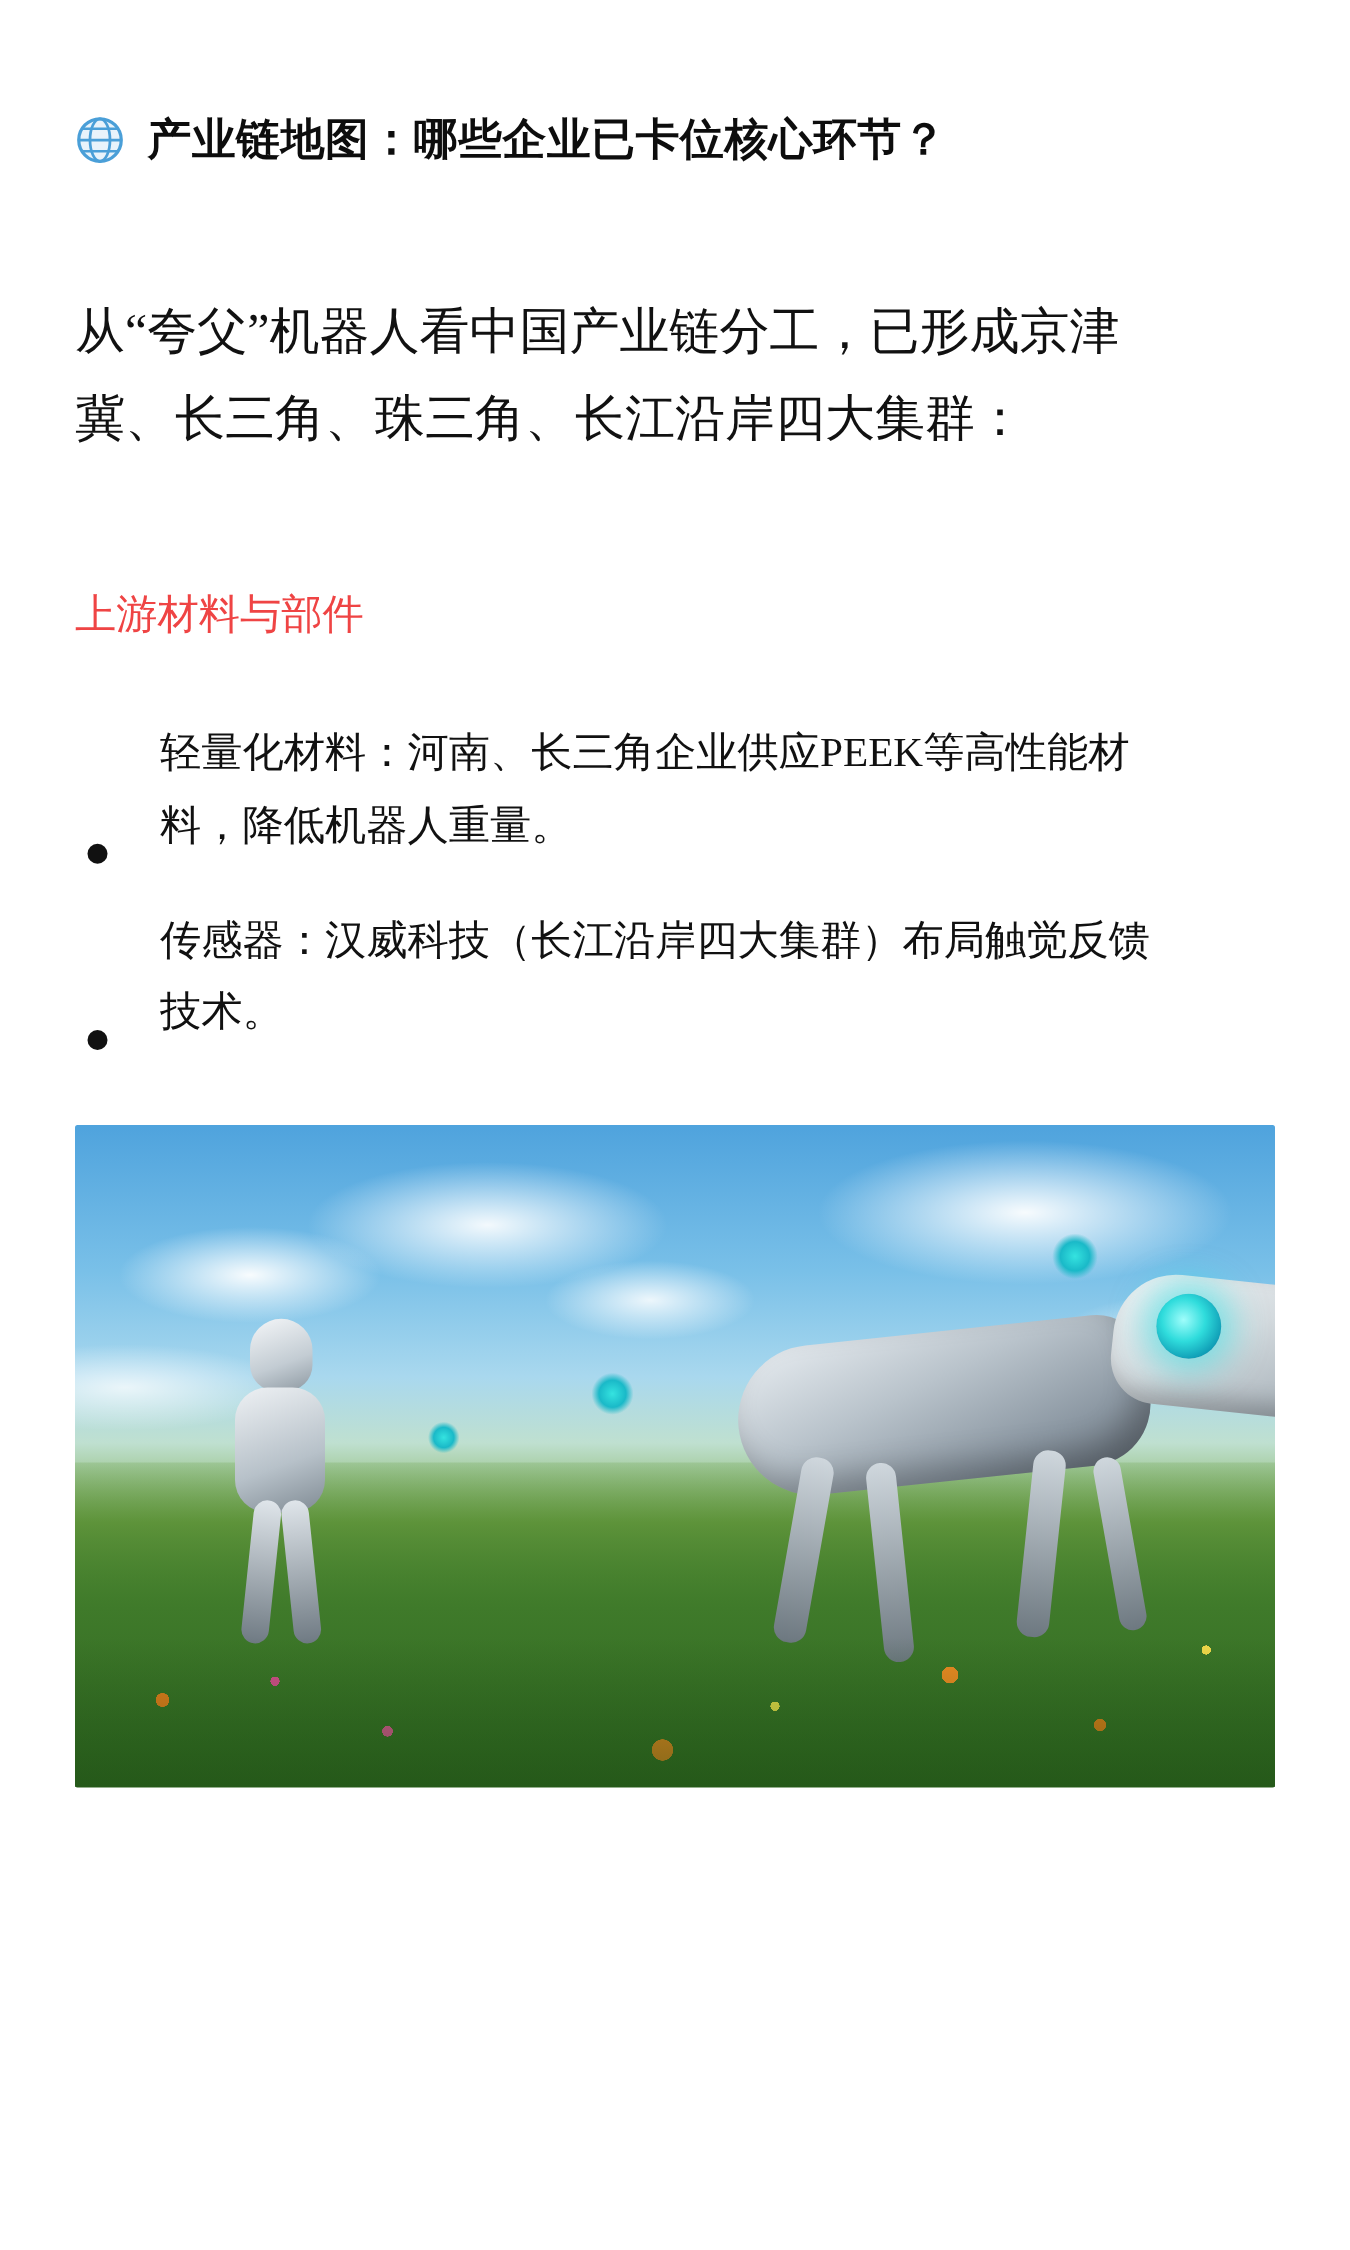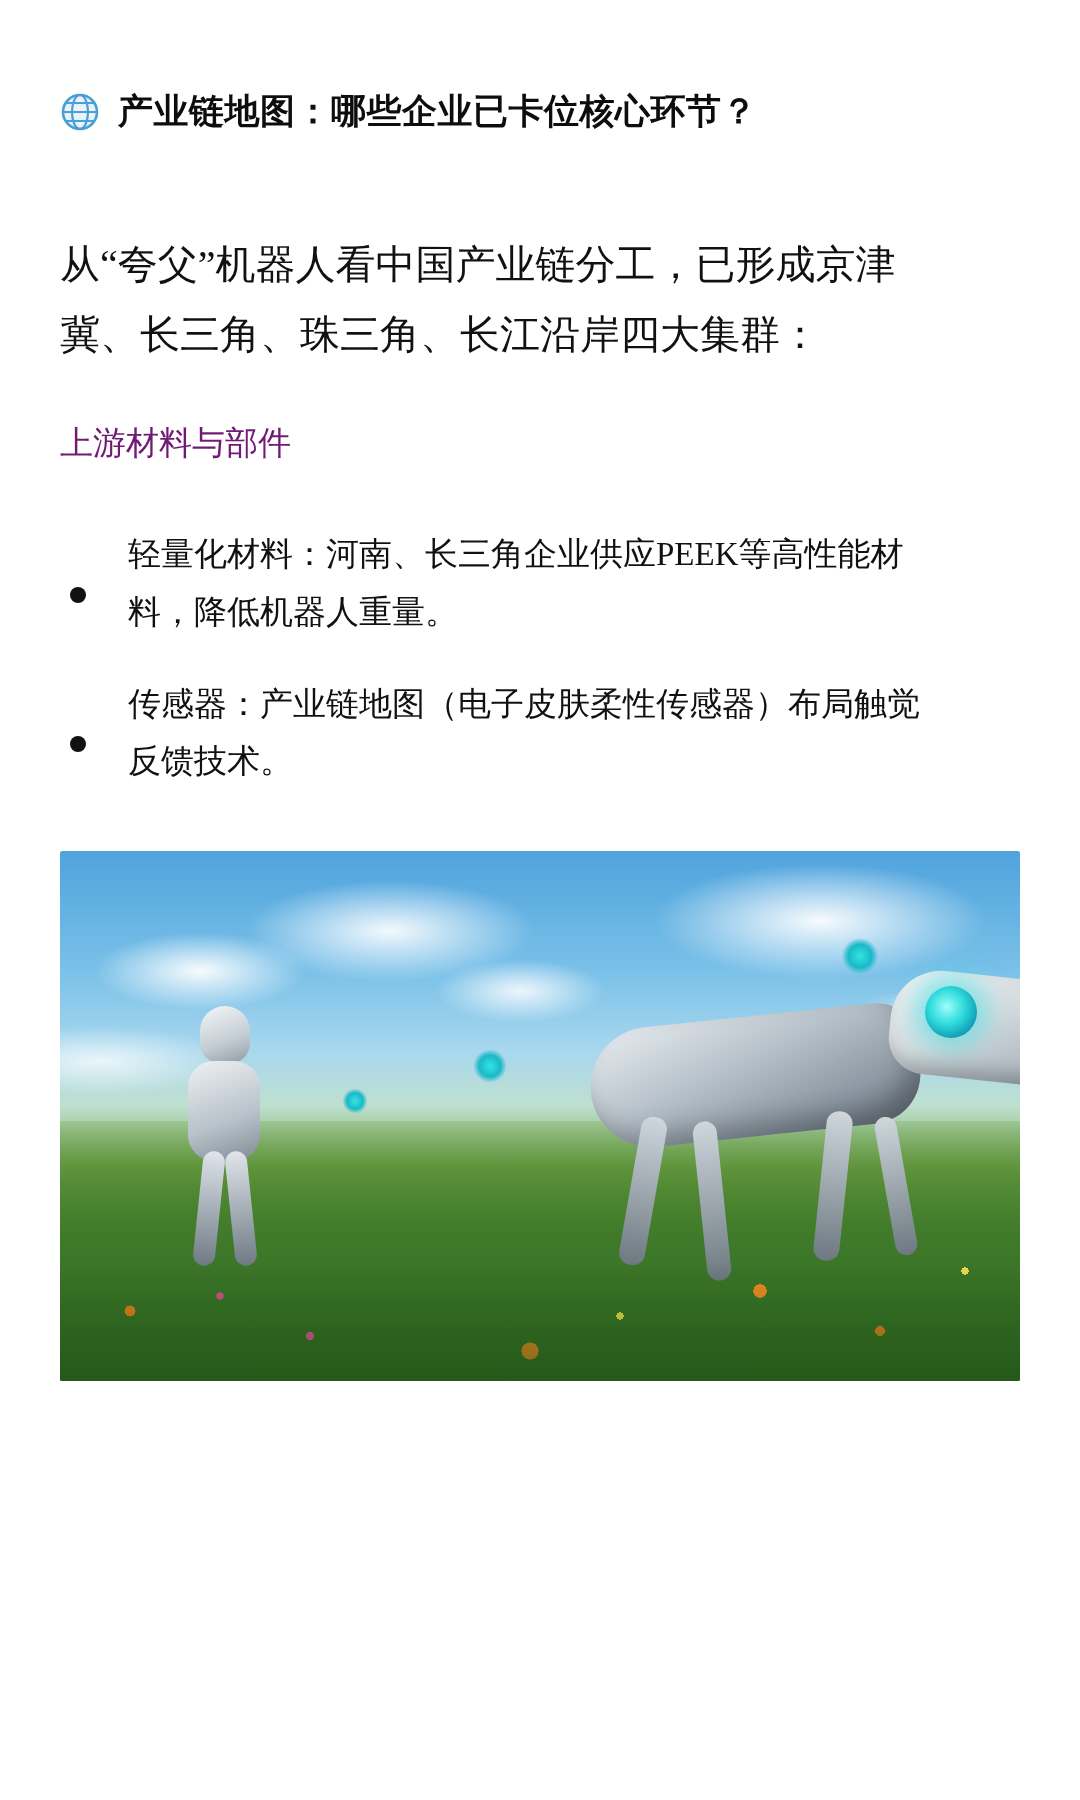--- a/index.html
+++ b/index.html
@@ -52,33 +52,33 @@
     color: #111111;
     margin: 0;
   }
   .para-intro {
     margin-top: 72px;
     max-width: 880px;
   }
   .subhead {
     font-size: 33px;
     line-height: 1.6;
-    margin-top: 47px;
-    color: #701a75;
+    margin-top: 96px;
+    color: #ef4444;
   }
 
   
   ul.bullets {
     list-style: none;
     margin: 56px 0 0 0;
     padding: 0;
   }
   ul.bullets li {
     display: flex;
-    align-items: center;
+    align-items: flex-end;
     margin-bottom: 34px;
   }
   .bullet-dot {
     flex: 0 0 auto;
     width: 16px;
     height: 16px;
     border-radius: 50%;
     background: #111111;
     margin: 22px 42px 0 10px;
   }
@@ -222,21 +222,21 @@
 
   <p class="para subhead">上游材料与部件</p>
 
   <ul class="bullets">
     <li>
       <span class="bullet-dot"></span>
       <span class="bullet-text">轻量化材料：河南、长三角企业供应PEEK等高性能材料，降低机器人重量。</span>
     </li>
     <li>
       <span class="bullet-dot"></span>
-      <span class="bullet-text">传感器：产业链地图（电子皮肤柔性传感器）布局触觉反馈技术。</span>
+      <span class="bullet-text">传感器：汉威科技（长江沿岸四大集群）布局触觉反馈技术。</span>
     </li>
   </ul>
 
   <div class="figure">
     <div class="fig-inner">
       <div class="clouds"></div>
       <div class="meadow"></div>
 
       <div class="humanoid">
         <div class="hum-head"></div>

